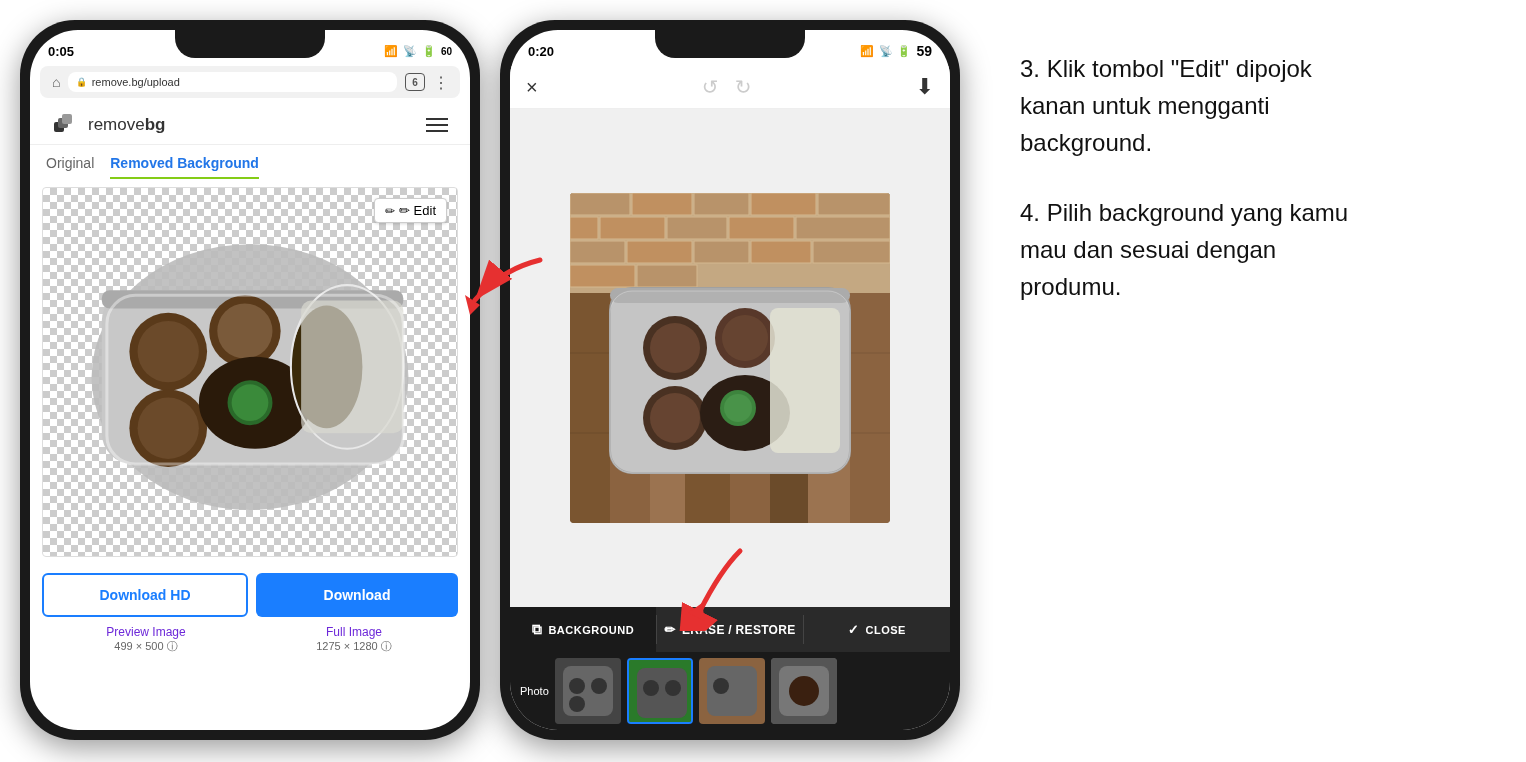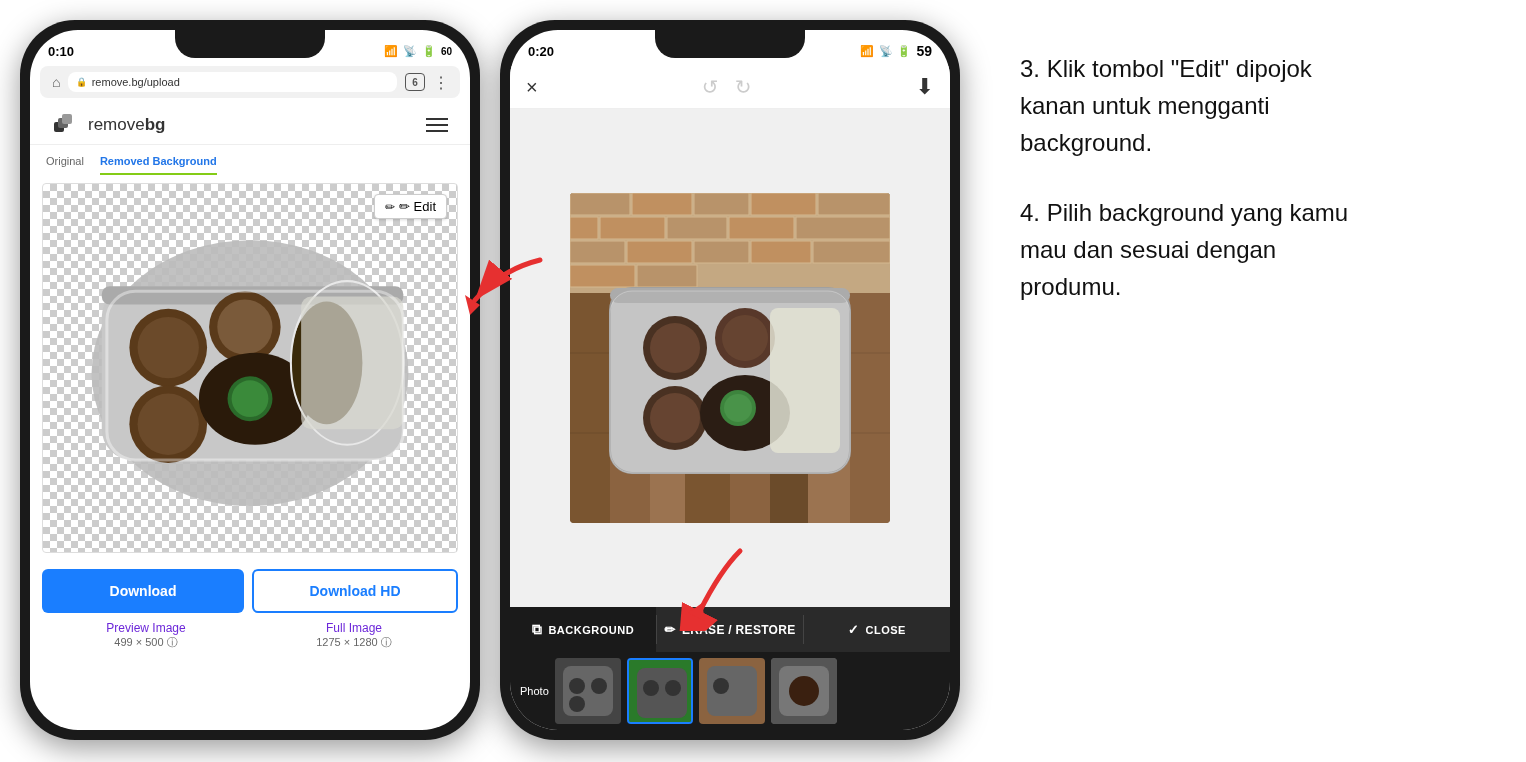--- a/index.html
+++ b/index.html
@@ -137,21 +137,21 @@
     }
 
     
     .image-tabs {
       display: flex;
       padding: 10px 16px 0;
       gap: 16px;
     }
 
     .tab {
-      font-size: 11px;
+      font-size: 14px;
       padding-bottom: 6px;
       cursor: pointer;
       color: #666;
     }
 
     .tab.active {
       color: #2276e8;
       border-bottom: 2px solid #84cc16;
       font-weight: 600;
     }
@@ -342,21 +342,21 @@
 <body>
 
 <div style="display:flex; flex-direction:row; align-items:flex-start; padding: 20px 20px 20px 20px; gap: 20px; width:1526px; min-height:762px; background:#fff;">
 
   <div class="phone" style="position:relative;">
     <div class="phone-inner">
       <div class="notch"></div>
       <div class="phone-screen">
 
         <div class="status-bar">
-          <span style="font-size:13px;font-weight:700;">0:10</span>
+          <span style="font-size:13px;font-weight:700;">0:05</span>
           <div style="display:flex;gap:5px;align-items:center;">
             <span style="font-size:11px;">📶</span>
             <span style="font-size:11px;">📡</span>
             <span style="font-size:11px;">🔋</span>
             <span style="font-size:10px;">60</span>
           </div>
         </div>
 
         <div class="browser-bar">
           <span class="home-icon">⌂</span>
@@ -427,22 +427,22 @@
           </svg>
 
           
           <button class="edit-btn">
             <span>✏</span>
             <span style="font-size:13px;">✏ Edit</span>
           </button>
         </div>
 
         <div class="download-section">
+          <button class="btn-download btn-secondary" style="border:2px solid #1a7eff;">Download HD</button>
           <button class="btn-download btn-primary">Download</button>
-          <button class="btn-download btn-secondary" style="border:2px solid #1a7eff;">Download HD</button>
         </div>
 
         <div class="image-meta">
           <div class="meta-item">
             <div class="meta-label">Preview Image</div>
             <div class="meta-size">499 × 500 ⓘ</div>
           </div>
           <div class="meta-item">
             <div class="meta-label">Full Image</div>
             <div class="meta-size">1275 × 1280 ⓘ</div>

